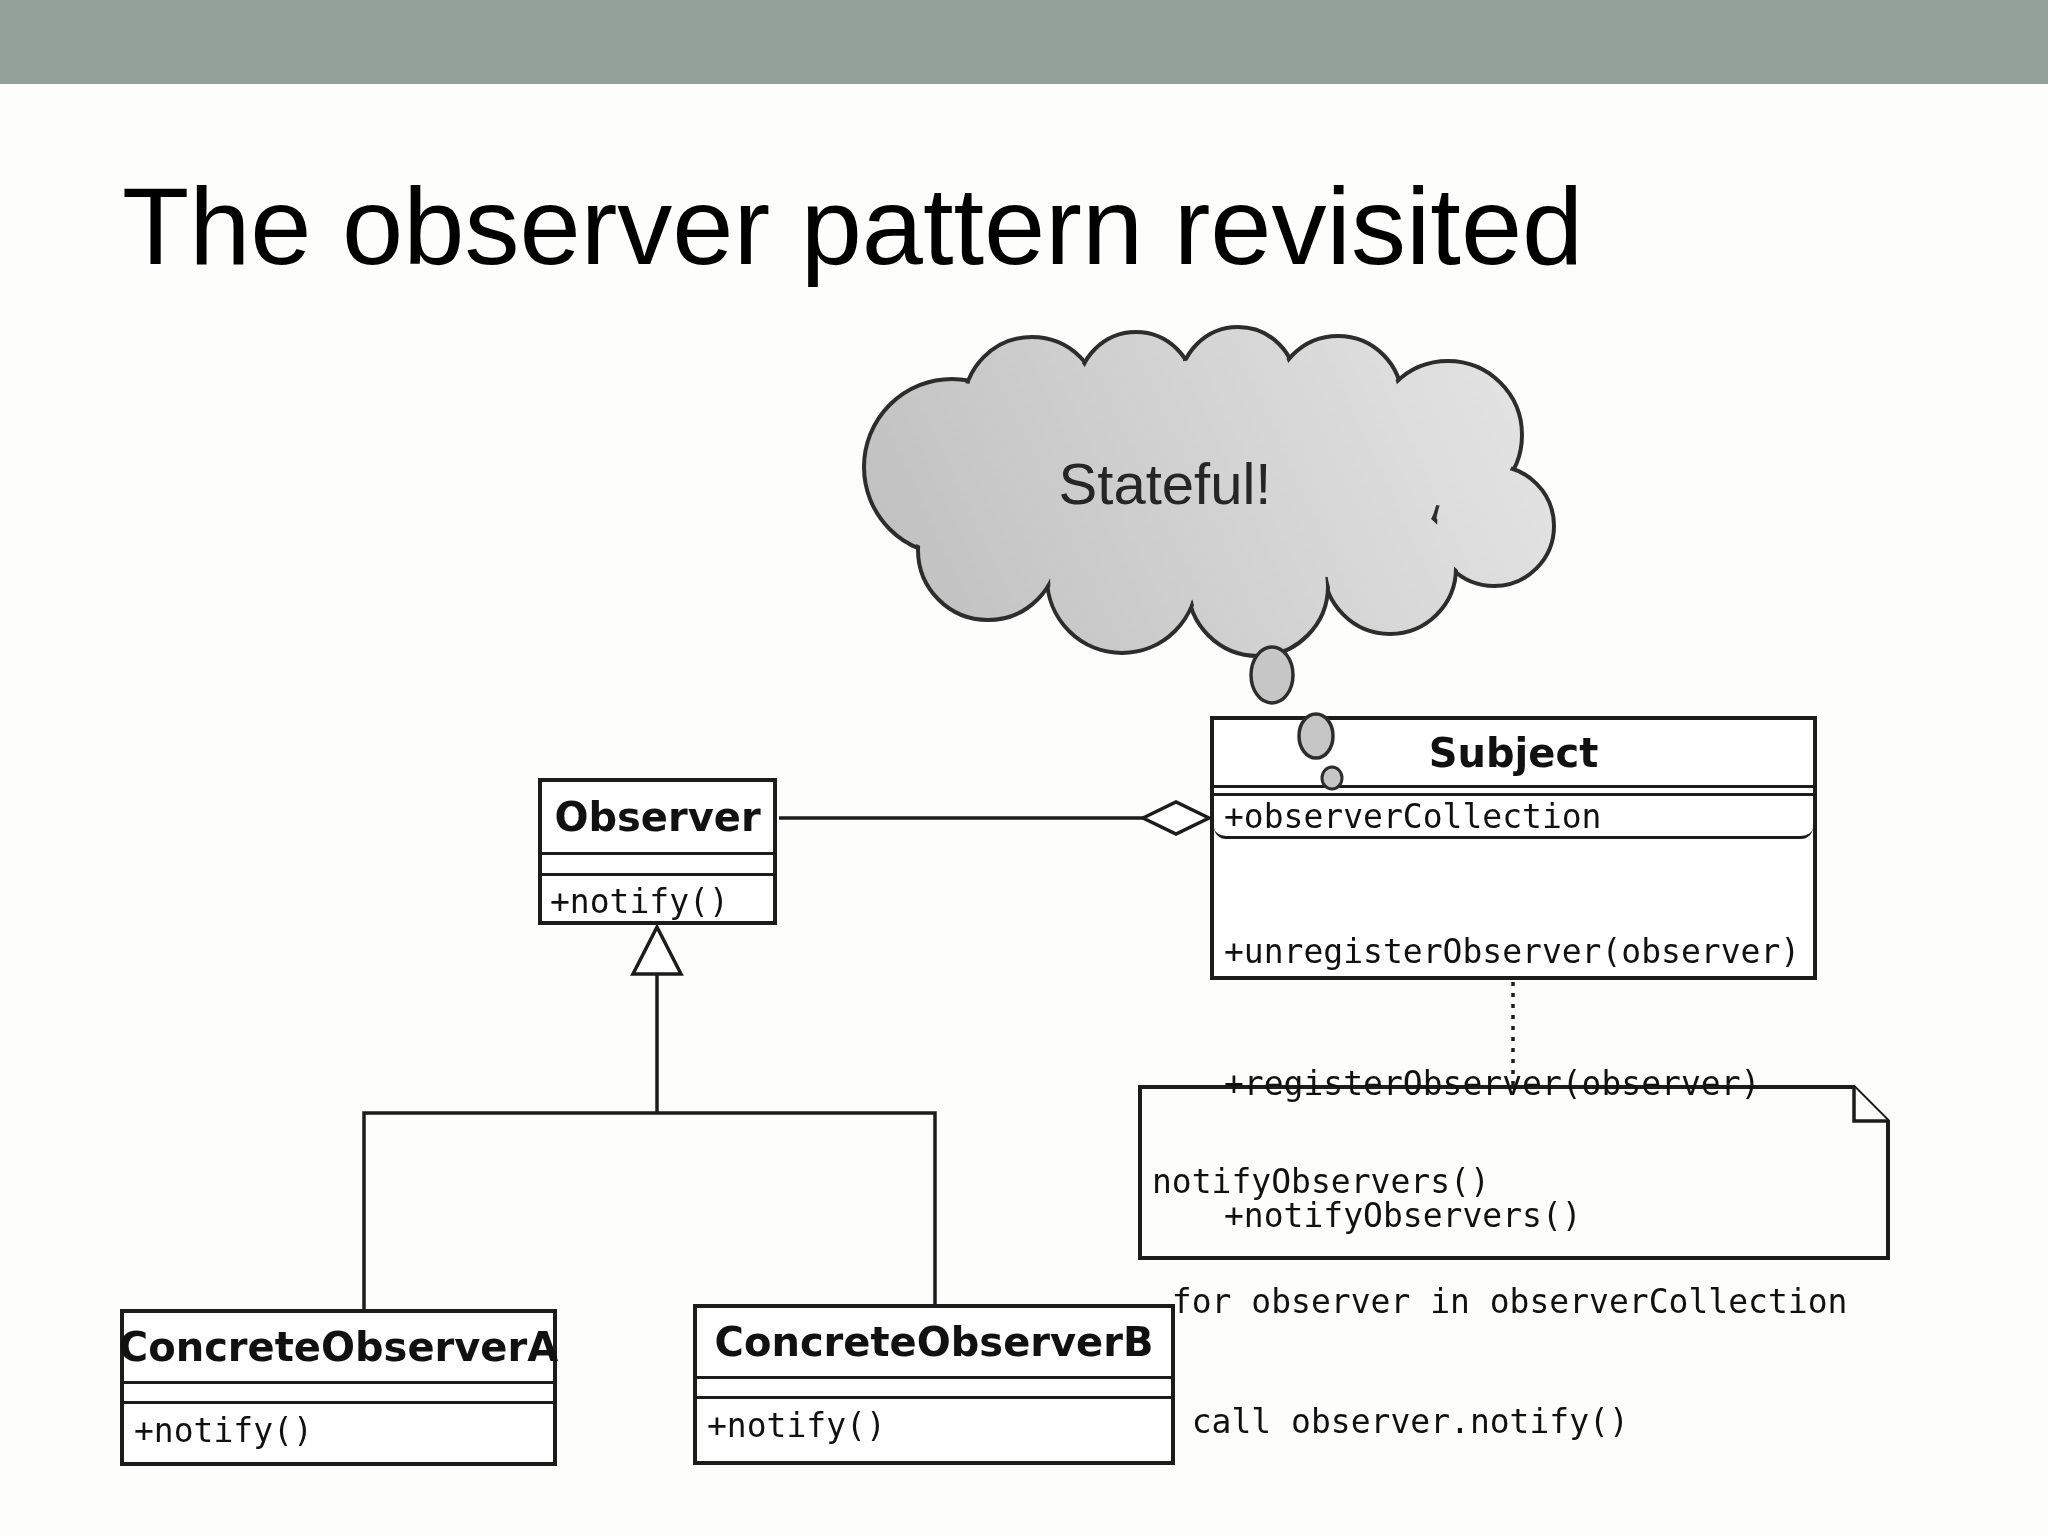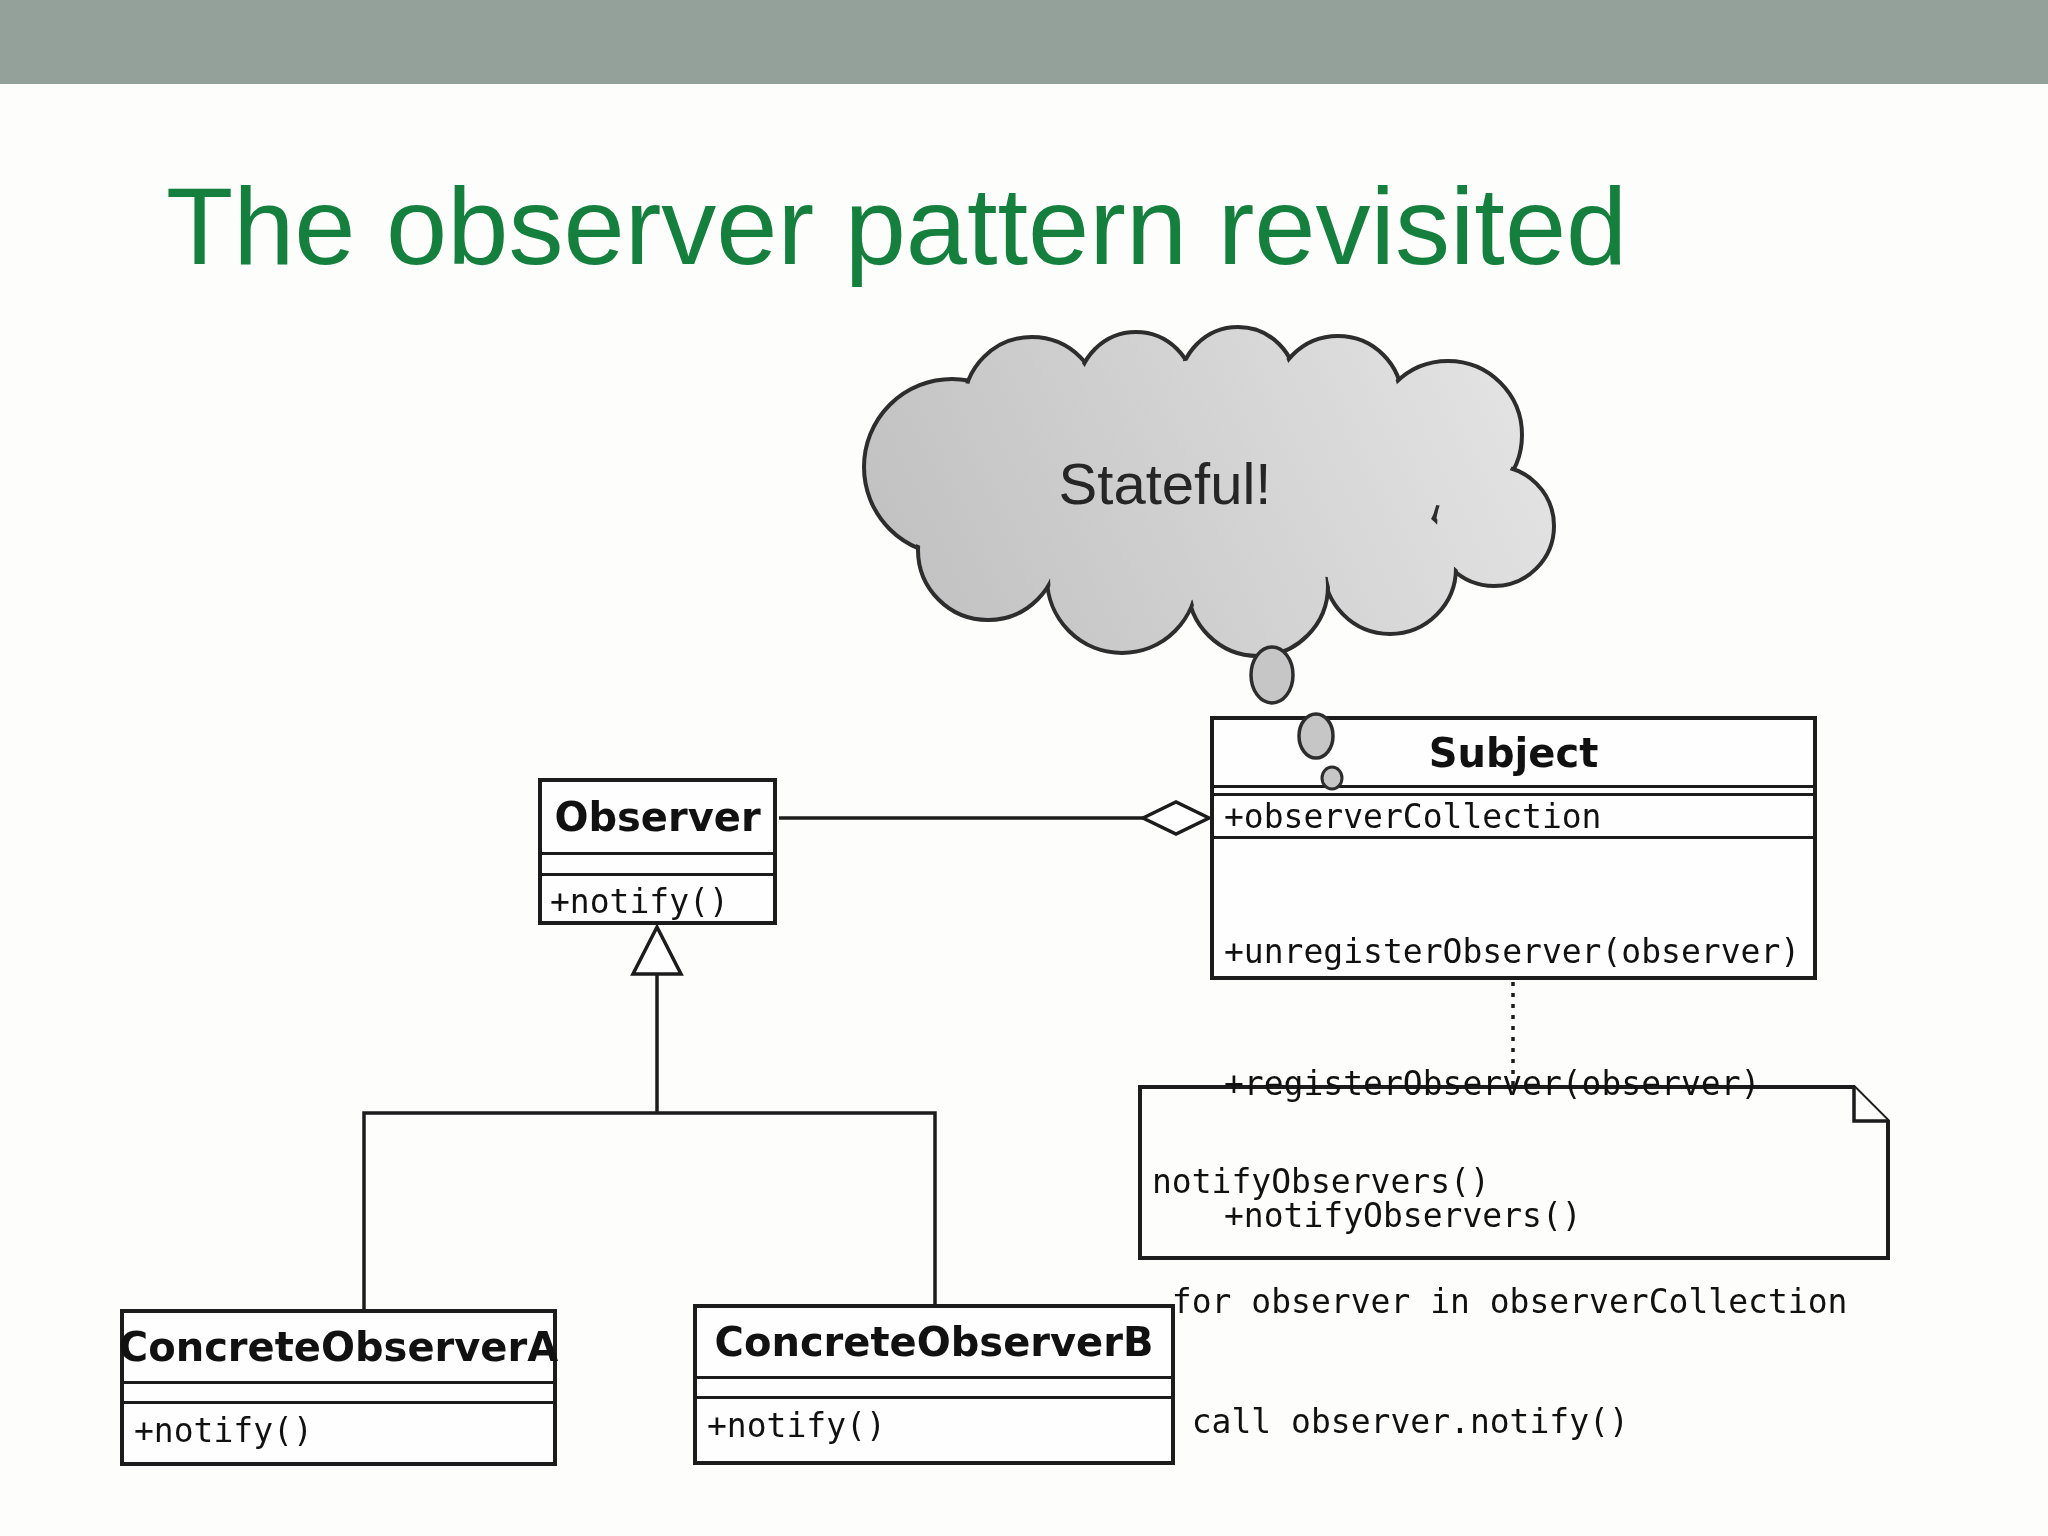--- a/index.html
+++ b/index.html
@@ -32,20 +32,21 @@
   }
   .uml-title{
     display:flex;align-items:center;justify-content:center;
     font-family:"DejaVu Sans",sans-serif;font-weight:bold;font-size:40px;
     border-bottom:3px solid #1c1c1c;flex:0 0 auto;
   }
   .uml-attrs{border-bottom:3px solid #1c1c1c;flex:0 0 auto;}
   .mono{
     font-family:"DejaVu Sans Mono",monospace;font-size:33px;color:#111;
     white-space:pre;
+    border-radius:12px;
   }
   #box-observer{left:538px;top:778px;width:239px;height:147px;}
   #box-observer .uml-title{height:70px;}
   #box-observer .uml-attrs{height:18px;}
   #box-observer .uml-methods{padding:5px 0 0 8px;line-height:42px;}
   #box-subject{left:1210px;top:716px;width:607px;height:264px;}
   #box-subject .uml-title{height:65px;}
   #box-subject .uml-gap{height:5px;border-bottom:3px solid #1c1c1c;flex:0 0 auto;}
   #box-subject .uml-attrs{height:43px;display:flex;align-items:center;padding-left:10px;box-sizing:border-box;}
   #box-subject .uml-methods{padding:3px 0 0 10px;line-height:44px;}
@@ -57,21 +58,21 @@
   
   .note-text{
     position:absolute;left:1152px;top:1082px;z-index:2;line-height:40px;
   }
 </style>
 </head>
 <body style="background: rgb(253, 253, 252);">
 
 <div class="band" style="background: rgb(148, 161, 155);"></div>
 
-<div class="slide-title" style="color: #15803d; margin-left: 44px;">The observer pattern revisited</div>
+<div class="slide-title" style="color: #000000;">The observer pattern revisited</div>
 
 <svg class="layer" width="2048" height="1536" viewBox="0 0 2048 1536">
   <defs>
     <linearGradient id="cg" gradientUnits="userSpaceOnUse" x1="870" y1="640" x2="1540" y2="330">
       <stop offset="0" stop-color="#bfbfbf"></stop>
       <stop offset="1" stop-color="#e5e5e5"></stop>
     </linearGradient>
   </defs>
 
   <line x1="779" y1="818" x2="1146" y2="818" stroke="#1c1c1c" stroke-width="3.5"></line>

